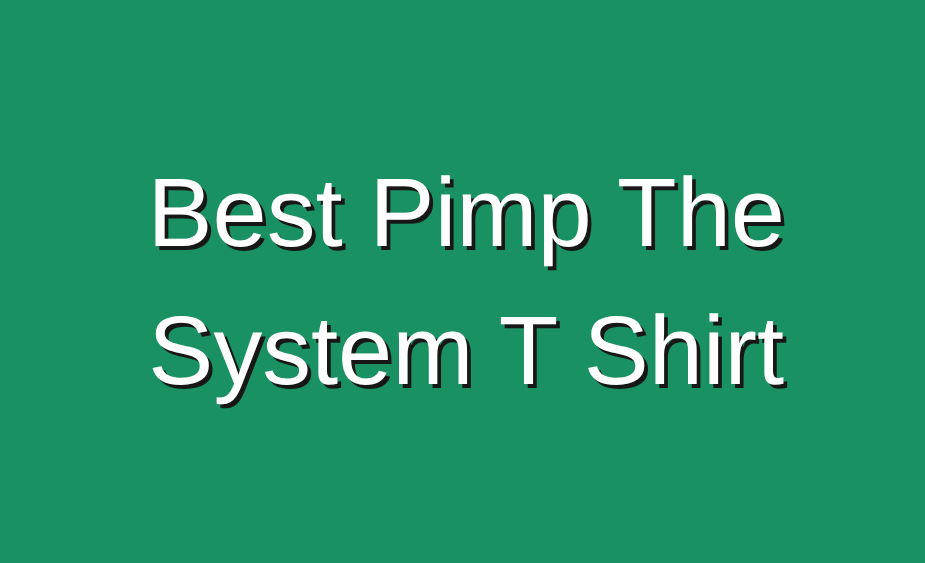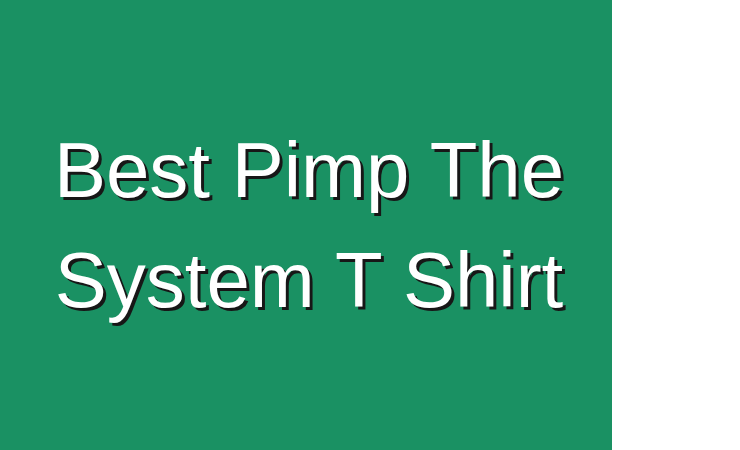--- a/index.html
+++ b/index.html
@@ -10,21 +10,21 @@
 
   body {
     width: 740px;
     height: 450px;
     overflow: hidden;
     font-family: "Liberation Sans", sans-serif;
   }
 
   #placeholder-banner {
     position: relative;
-    width: 612px;
+    width: 740px;
     height: 450px;
     box-sizing: border-box;
     display: flex;
     align-items: center;
     justify-content: center;
     background-color: #1a9163;
     overflow: hidden;
   }
 
   #banner-title {

